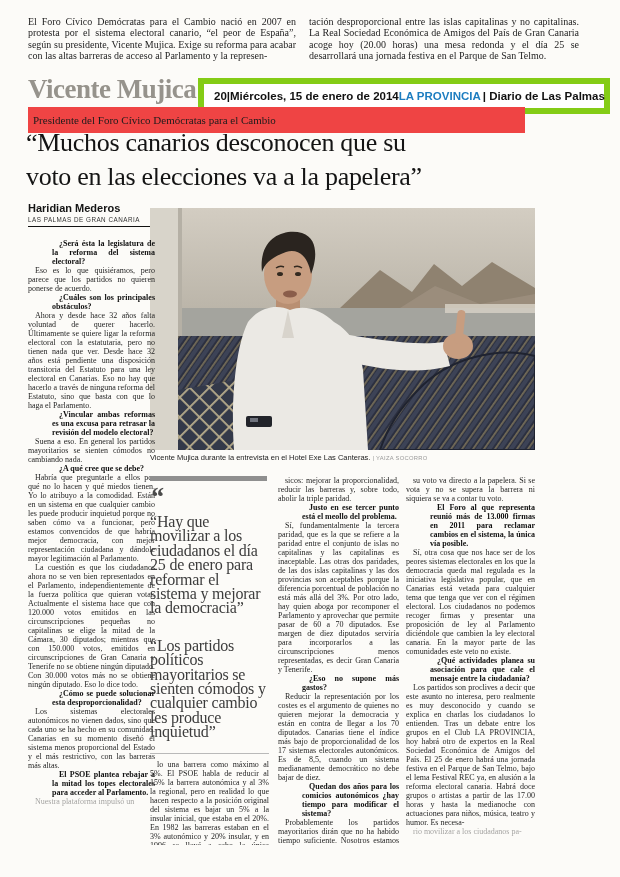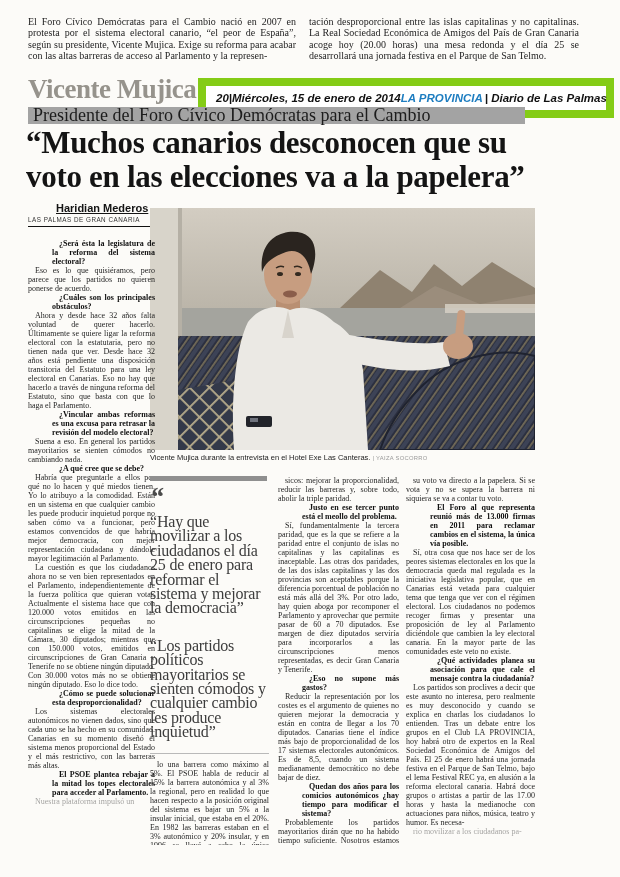--- a/index.html
+++ b/index.html
@@ -7,38 +7,37 @@
     position:relative;width:620px;height:877px;margin:0 auto;
     background:#fcfbf8;overflow:hidden;
     font-family:"Liberation Serif",serif;color:#1f1f1f;
   }
   .abs{position:absolute;}
   
   .intro{font-size:10px;line-height:11.4px;text-align:justify;color:#242424;}
   
   .name{font-size:27px;font-weight:bold;color:#96938c;letter-spacing:-0.5px;}
   .datebox{
-    width:380px;height:24px;border:8px solid #84cc16;background:#ffffff;
+    width:380px;height:24px;border:6px solid #84cc16;background:#ffffff;
     display:flex;align-items:center;justify-content:space-between;
     padding:0 10px;box-sizing:content-box;
     font-family:"Liberation Sans",sans-serif;font-size:11.5px;font-weight:bold;color:#111;
     white-space:nowrap;
-    font-style:italic;
   }
   .brandwrap{display:flex;gap:2px;}
   .brand{color:#1d7dc0;}
   .rolebar{
-    width:497px;height:17px;background:#a3a3a3;display:flex;align-items:center;
-    padding-left:5px;font-size:18px;color:#1c1c1c;box-sizing:border-box;
+    width:497px;height:26px;background:#ef4444;display:flex;align-items:center;
+    padding-left:5px;font-size:11px;color:#1c1c1c;box-sizing:border-box;
   }
   
-  .headline{font-size:31px;line-height:33.5px;font-weight:bold;color:#141414;letter-spacing:-0.3px;}
+  .headline{font-size:26px;line-height:33.5px;font-weight:normal;color:#141414;letter-spacing:-0.3px;}
   
   .byline-author{font-family:"Liberation Sans",sans-serif;font-size:11px;font-weight:bold;
-    text-decoration:underline;color:#141414;margin-left:28px;}
+    color:#141414;}
   .byline-loc{font-family:"Liberation Sans",sans-serif;font-size:6.3px;letter-spacing:.5px;
     color:#333;margin-top:2px;}
   .byline-rule{border-bottom:1.8px solid #111;margin-top:3px;width:100%;}
   
   .photo{width:385px;height:242px;display:block;}
   .caption{font-family:"Liberation Sans",sans-serif;font-size:7.5px;color:#222;}
   .credit{font-size:5.8px;color:#999;letter-spacing:.3px;}
   
   .col{overflow:hidden;}
   .col p{margin:0;font-size:8px;line-height:9px;text-align:justify;text-indent:7px;
@@ -170,18 +169,18 @@
     <p class="a">Reducir la representación por los costes es el argumento de quienes no quieren mejorar la democracia y están en contra de llegar a los 70 diputados. Canarias tiene el índice más bajo de proporcionalidad de los 17 sistemas electorales autonómicos. Es de 8,5, cuando un sistema medianamente democrático no debe bajar de diez.</p>
     <p class="q">Quedan dos años para los comicios autonómicos ¿hay tiempo para modificar el sistema?</p>
     <p class="a">Probablemente los partidos mayoritarios dirán que no ha habido tiempo suficiente. Nosotros estamos convencidos de que esto no</p>
     <p class="a fade">está en manos de los partidos y por</p>
   </div>
 
   <div class="abs col" style="left:406px;top:476px;width:129px;height:369px;">
     <p class="a">su voto va directo a la papelera. Si se vota y no se supera la barrera ni siquiera se va a contar tu voto.</p>
     <p class="q">El Foro al que representa reunió más de 13.000 firmas en 2011 para reclamar cambios en el sistema, la única vía posible.</p>
     <p class="a">Sí, otra cosa que nos hace ser de los peores sistemas electorales en los que la democracia queda mal regulada es la iniciativa legislativa popular, que en Canarias está vetada para cualquier tema que tenga que ver con el régimen electoral. Los ciudadanos no podemos recoger firmas y presentar una proposición de ley al Parlamento diciéndole que cambien la ley electoral canaria. En la mayor parte de las comunidades este veto no existe.</p>
-    <p class="q">¿Qué actividades planea su asociación para que cale el mensaje contra la ciudadanía?</p>
+    <p class="q">¿Qué actividades planea su asociación para que cale el mensaje entre la ciudadanía?</p>
     <p class="a">Los partidos son proclives a decir que este asunto no interesa, pero realmente es muy desconocido y cuando se explica en charlas los ciudadanos lo entienden. Tras un debate entre los grupos en el Club LA PROVINCIA, hoy habrá otro de expertos en la Real Sociedad Económica de Amigos del País. El 25 de enero habrá una jornada festiva en el Parque de San Telmo, bajo el lema Festival REC ya, en alusión a la reforma electoral canaria. Habrá doce grupos o artistas a partir de las 17.00 horas y hasta la medianoche con actuaciones para niños, música, teatro y humor. Es necesa-</p>
     <p class="a fade">rio movilizar a los ciudadanos pa-</p>
   </div>
 
 </div>
 
 </body></html>

